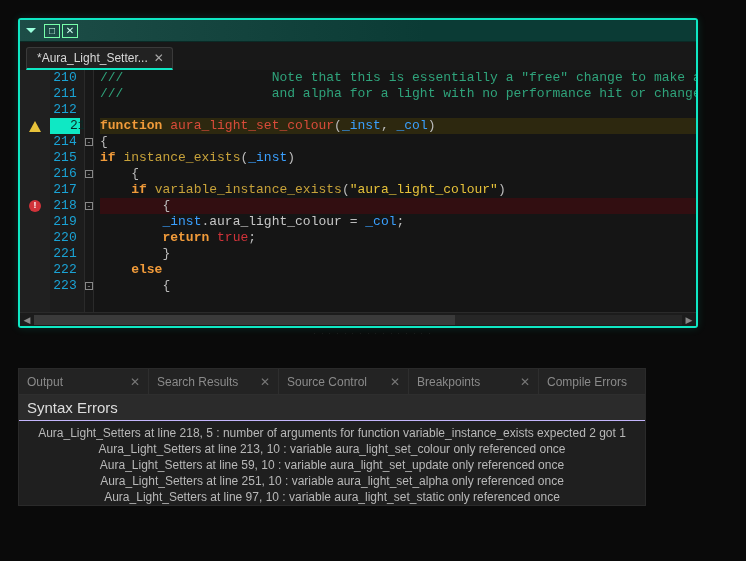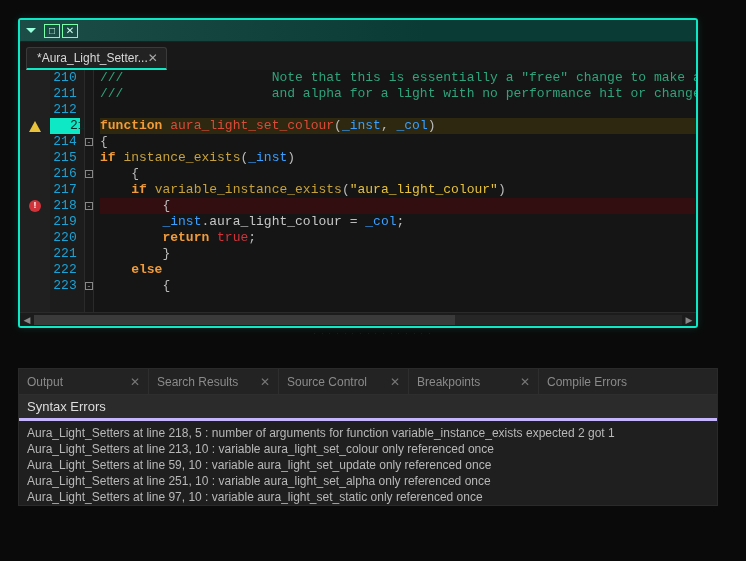--- a/index.html
+++ b/index.html
@@ -40,21 +40,21 @@
   .titlebar .tb-btn {
     width:16px;height:14px;border:1px solid #7fa;
     margin-left:2px; display:flex;align-items:center;justify-content:center;
     font-size:10px;color:#cfe;line-height:1;
   }
   .tabbar {
     display:flex; align-items:flex-end; height:28px;
     background:#181818; padding:4px 6px 0 6px; gap:4px;
   }
   .tab {
-    display:flex;align-items:center;
+    display:flex;align-items:center;gap:6px;
     background:#2a2a2a;
     padding:3px 8px 3px 10px;
     border:1px solid #3a3a3a;border-bottom:none;
     border-radius:3px 3px 0 0;
     color:#d8d8d8;font-size:12px;
   }
   .tab.active { border-bottom:2px solid #0fe8c4; background:#222; }
   .tab .close { color:#aaa; cursor:pointer; }
   .code-area {
     flex:1; display:flex; overflow:hidden; position:relative;
@@ -103,41 +103,41 @@
     display:flex;align-items:center;justify-content:space-between;
     padding:0 8px; color:#ddd; font-size:12px;
   }
   .resize-grip {
     height:8px; text-align:center; color:#444; letter-spacing:2px; font-size:6px;
     margin-top:2px;
   }
 
   .bottom-panel {
     margin-top:30px;
-    width:700px;
+    width:628px;
     background:#1f1f1f;
     border:1px solid #2a2a2a;
   }
   .panel-tabs {
     display:flex; height:26px; background:#232323; border-bottom:1px solid #2e2e2e;
   }
   .ptab {
     flex:0 0 auto; min-width:130px; padding:0 8px;
     display:flex;align-items:center;justify-content:space-between;
     border-right:1px solid #2e2e2e; color:#8a8a8a; font-size:12px;
   }
   .ptab:last-child { border-right:none; flex:1 1 auto; justify-content:flex-start; }
   .ptab .close { color:#777; }
   .panel-header {
-    background:#2b2b2b; color:#ddd; padding:4px 8px; font-size:13px;
-    border-bottom:3px solid #c4b5fd;
+    background:#2b2b2b; color:#ddd; padding:4px 8px; font-size:15px;
+    border-bottom:1px solid #c4b5fd;
   }
   .errlist { padding:4px 0 0 0; }
   .errlist .erow {
-    padding:1px 8px; color:#b8b8b8; font-size:12px; white-space:nowrap; overflow:hidden;
+    padding:1px 8px; color:#b8b8b8; font-size:12px; white-space:nowrap; overflow:hidden;text-align:center;
   }
 </style>
 </head>
 <body>
 
 <div class="editor-window">
   <div class="titlebar">
     <div class="chev"></div>
     <div class="tb-btn">□</div>
     <div class="tb-btn">✕</div>

